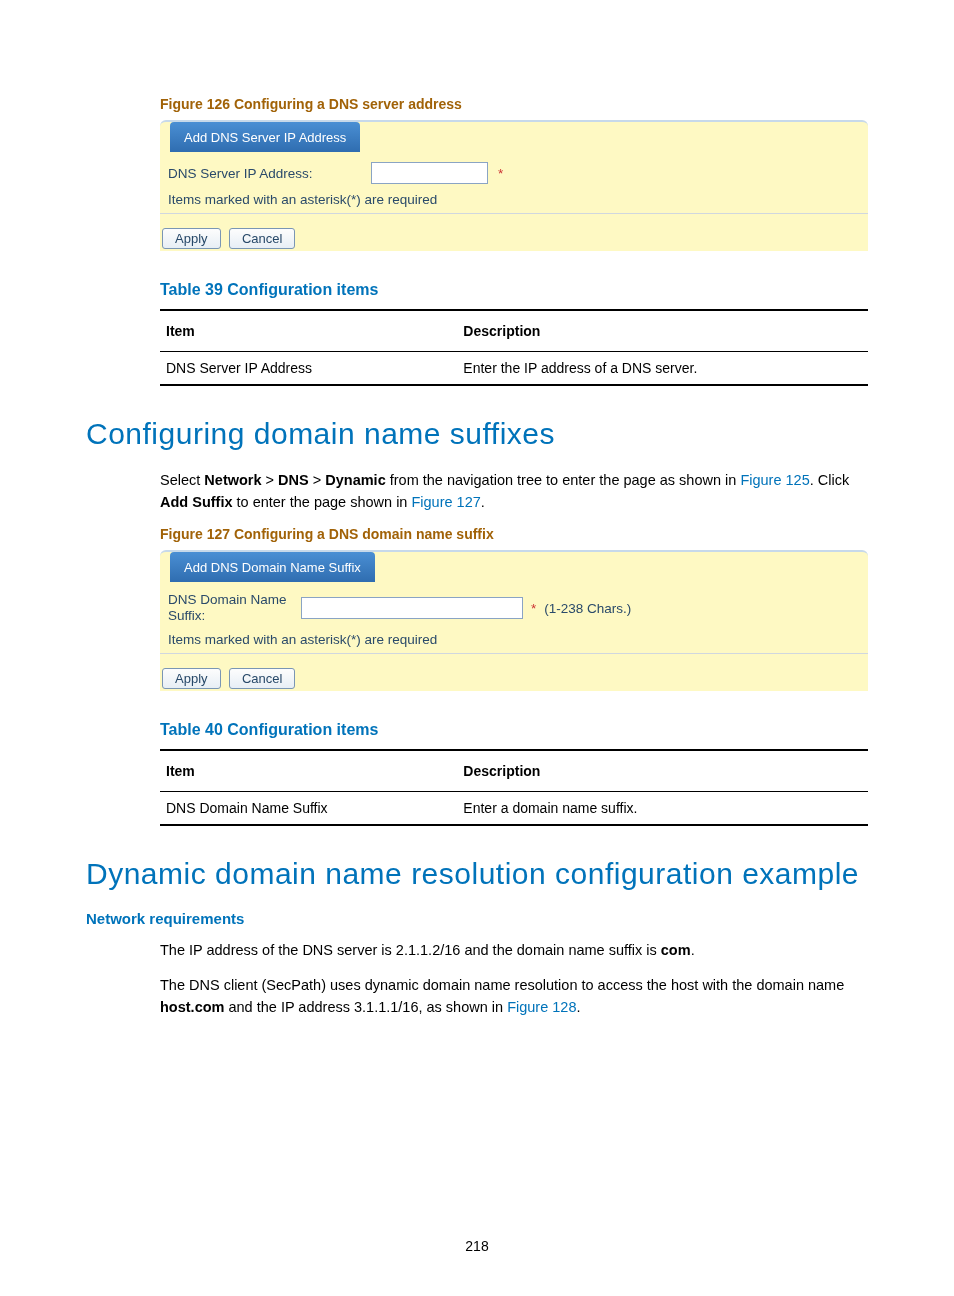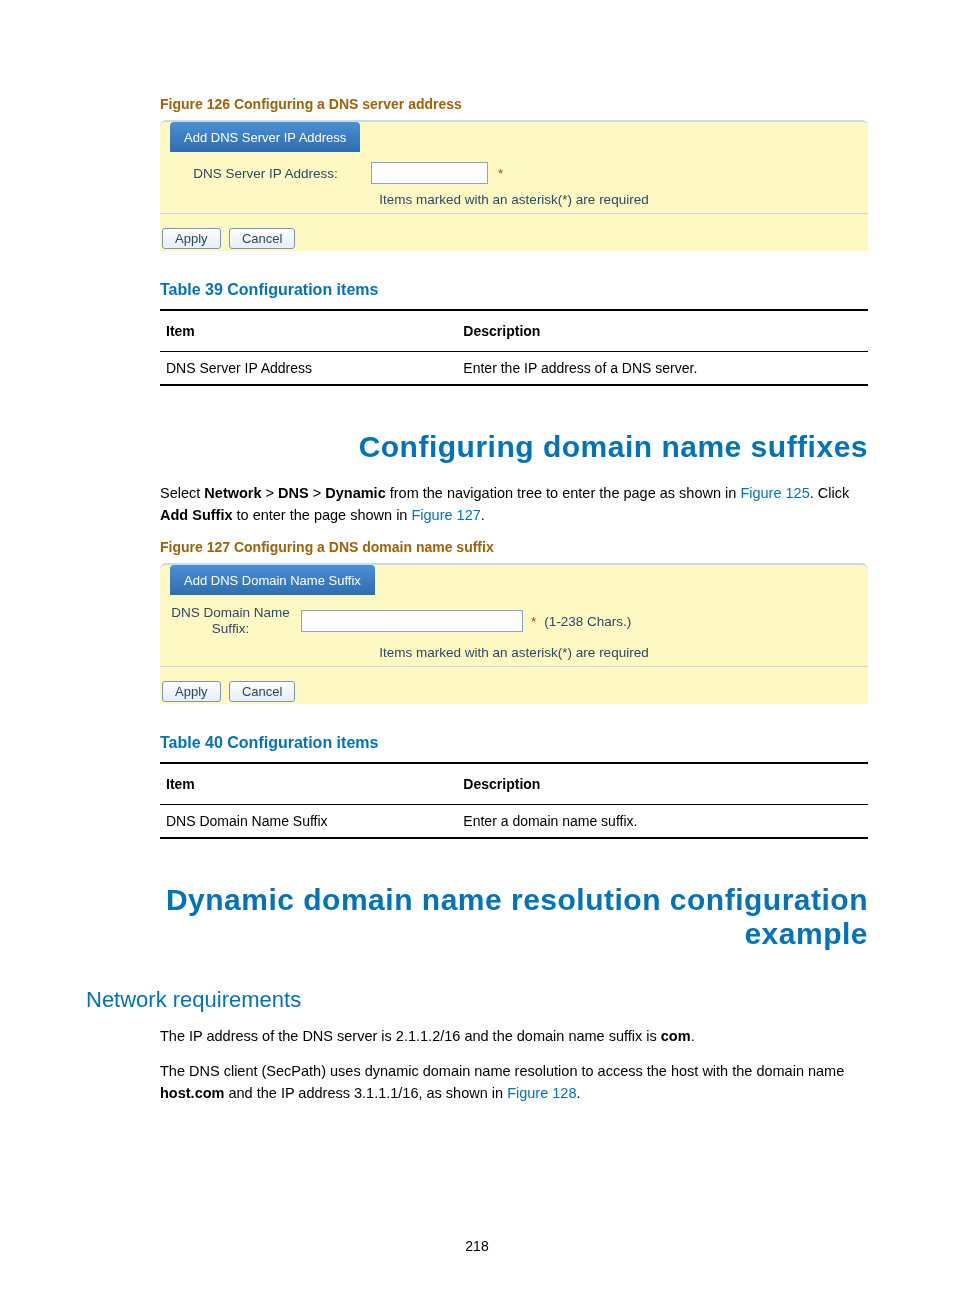--- a/index.html
+++ b/index.html
@@ -45,21 +45,20 @@
     font-size: 13px;
     padding: 8px 14px 7px 14px;
     border-radius: 4px 4px 0 0;
     margin-left: 10px;
   }
   .sshot-body {
     padding: 10px 8px 6px 8px;
     border-bottom: 1px solid #d0d7df;
     color: #333;
     font-size: 13.5px;
-    text-align: center;
   }
   .form-row { display: flex; align-items: center; gap: 8px; }
   .form-label { color: #2a4a6a; min-width: 195px; }
   .form-label-n { color: #2a4a6a; width: 125px; line-height: 1.2; }
   .form-input {
     border: 1px solid #8aa4c4;
     height: 20px;
     width: 115px;
     background: #fff;
   }
@@ -90,32 +89,31 @@
     padding: 12px 6px;
     border-top: 2px solid #000;
     border-bottom: 1px solid #000;
   }
   table.cfg td {
     padding: 8px 6px;
     border-bottom: 2px solid #000;
   }
   
   h1.sec {
-    font-weight: 700;
+    font-weight: 400;
     font-size: 30px;
     color: #0073ba;
-    margin: 44px 0 18px 0;
+    margin: 31px 0 18px 0;
     letter-spacing: 0.5px;
-    text-align: right;
   }
   h2.sub {
-    font-weight: normal;
-    font-size: 22px;
+    font-weight: bold;
+    font-size: 15px;
     color: #0073ba;
-    margin: 36px 0 10px 0;
+    margin: 19px 0 10px 0;
   }
   p.body {
     font-size: 14.5px;
     line-height: 1.55;
     margin: 12px 0 12px 0;
   }
   a.link { color: #0073ba; text-decoration: none; }
   .bold { font-weight: bold; }
   .pagenum {
     position: absolute;

